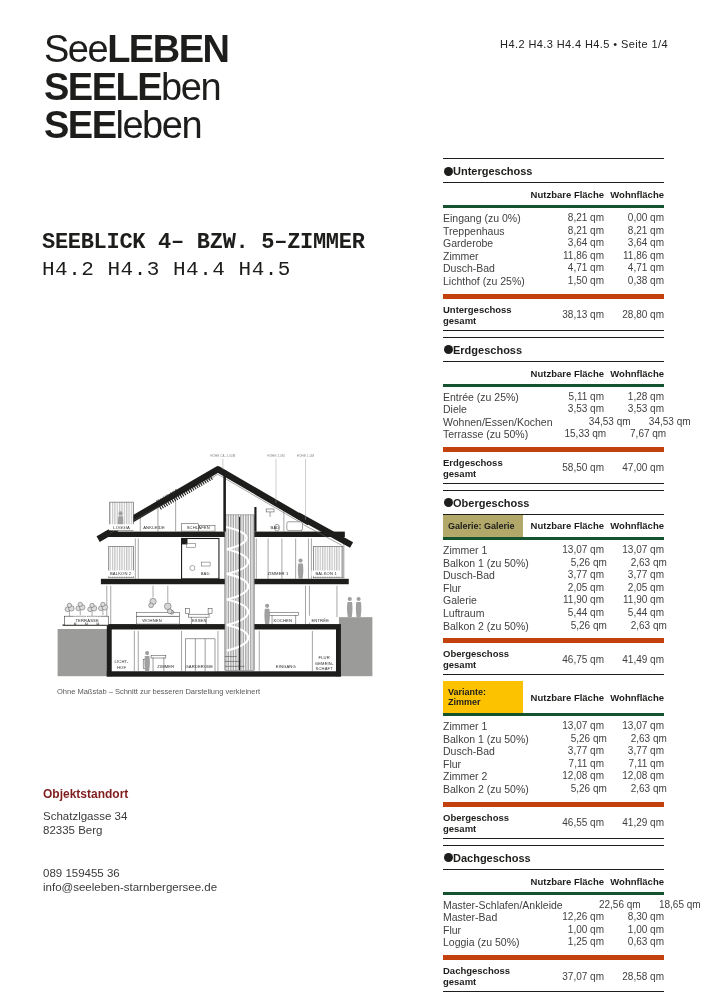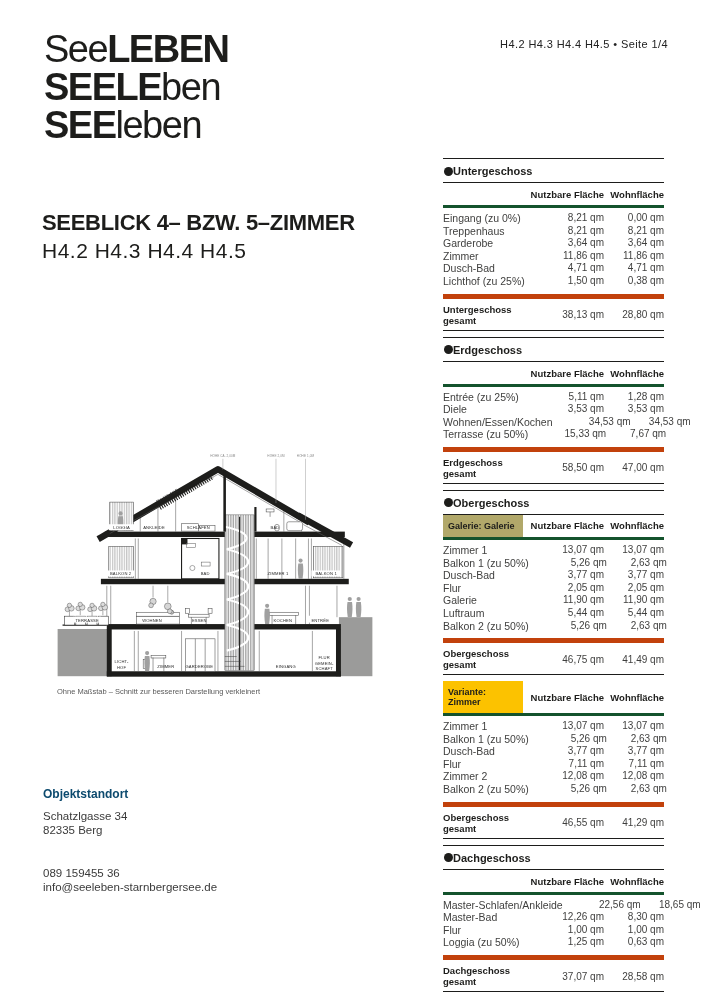--- a/index.html
+++ b/index.html
@@ -13,21 +13,21 @@
     position:absolute; top:38px; right:39px;
     font-size:11px; letter-spacing:.4px; color:#222; white-space:nowrap;
   }
   
   .logo {
     position:absolute; left:44px; top:30px;
     font-size:38px; line-height:38px; letter-spacing:-1.5px; color:#1d1d1b; white-space:nowrap;
   }
   .logo .b { font-weight:bold; }
   
-  .title-block { position:absolute; left:42px; top:210px; }
+  .title-block { position:absolute; left:42px; top:230px;font-family:Liberation Mono, monospace; }
   .title-main { font-size:22px; font-weight:bold; letter-spacing:-.3px; white-space:nowrap; }
   .title-sub  { font-size:21px; margin-top:3px; letter-spacing:.5px; white-space:nowrap; }
   
   .drawing { position:absolute; left:50px; top:448px; width:330px; height:240px; }
   .drawing-caption { position:absolute; left:57px; top:687px; font-size:7.5px; color:#5a5a5a; }
   
   .right-col { position:absolute; left:443px; top:158px; width:221px; }
   .sec { border-top:1px solid #1d1d1b; }
   .sec + .sec { margin-top:6px; }
   .sec-head {
@@ -65,21 +65,21 @@
   .summary { margin-top:18px; }
   .sumbox {
     display:flex; align-items:flex-start;
     border-top:3px solid #1d1d1b; border-bottom:3px solid #1d1d1b;
     padding:5px 0 4px; min-height:26px;
   }
   .sumtext { flex:1; padding-left:8px; font-size:9.5px; font-weight:bold; line-height:12.5px; }
   .sumbox .c1, .sumbox .c2 { font-size:10px; color:#3f3f3e; padding-top:1px; }
   
   .contact { position:absolute; left:43px; top:787px; font-size:11.5px; color:#3a3a3a; line-height:14px; }
-  .contact .h { font-weight:bold; font-size:12px; color:#0c4a6e; margin-bottom:8px; }
+  .contact .h { font-weight:bold; font-size:12px; color:#7f1d1d; margin-bottom:8px; }
   .contact .grp { margin-bottom:14px; }
   .contact .gap { height:15px; }
   
   .dl { font-size:4.2px; fill:#2c2c2c; letter-spacing:.15px; }
   .dh { font-size:3.1px; fill:#8a8a8a; letter-spacing:.1px; }
 </style>
 </head>
 <body>
 
 <div class="header-right">H4.2 H4.3 H4.4 H4.5 • Seite 1/4</div>

